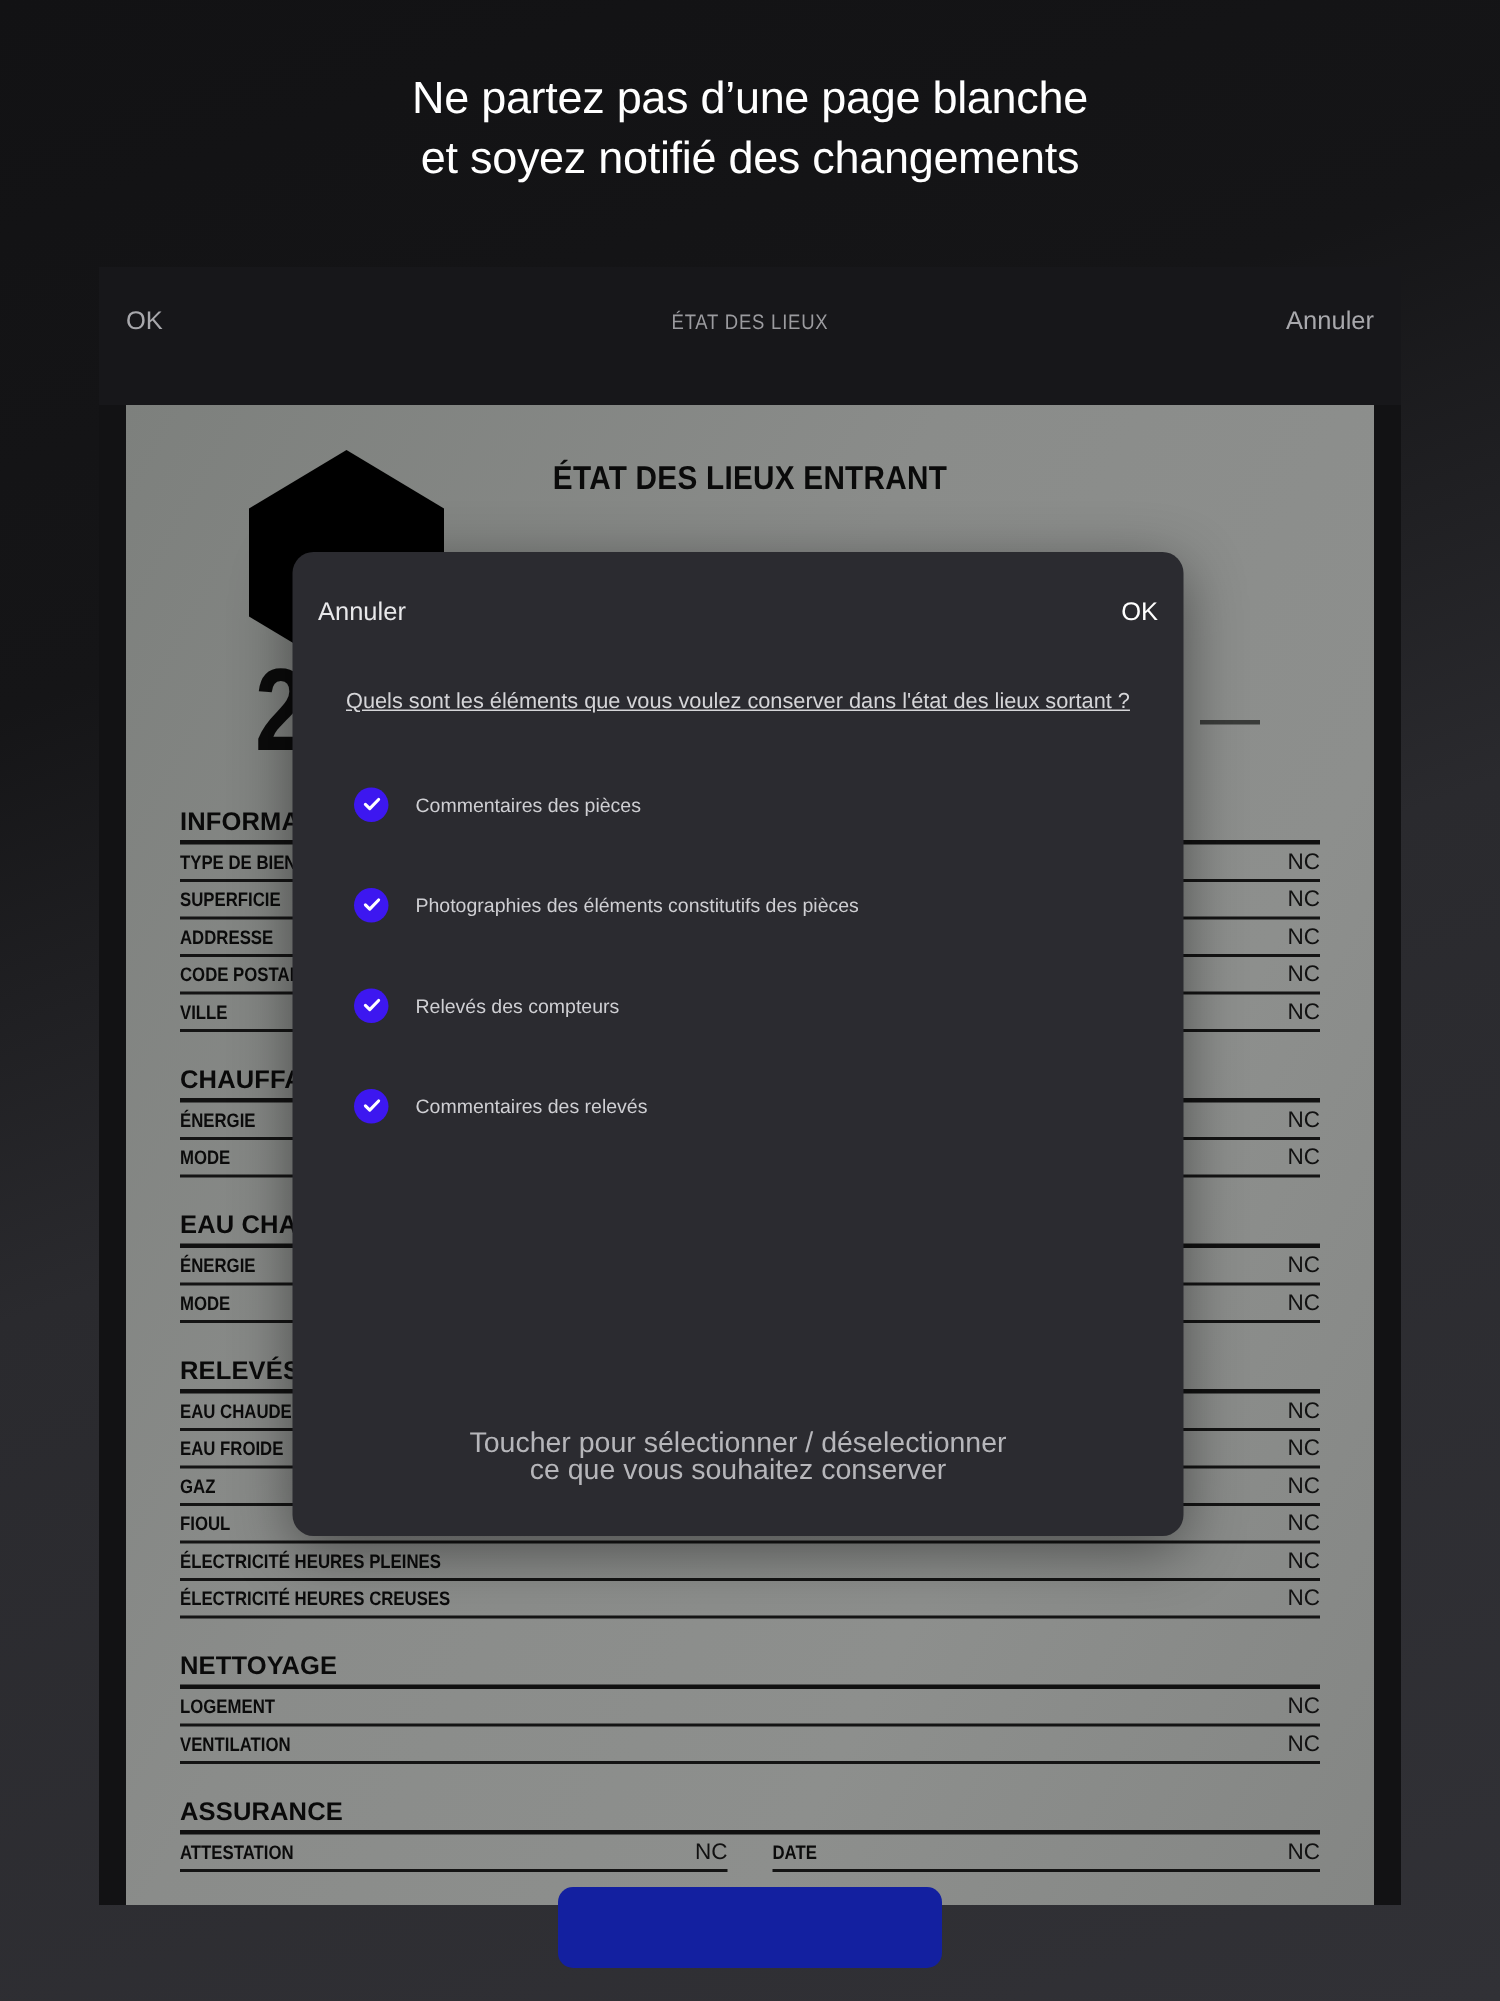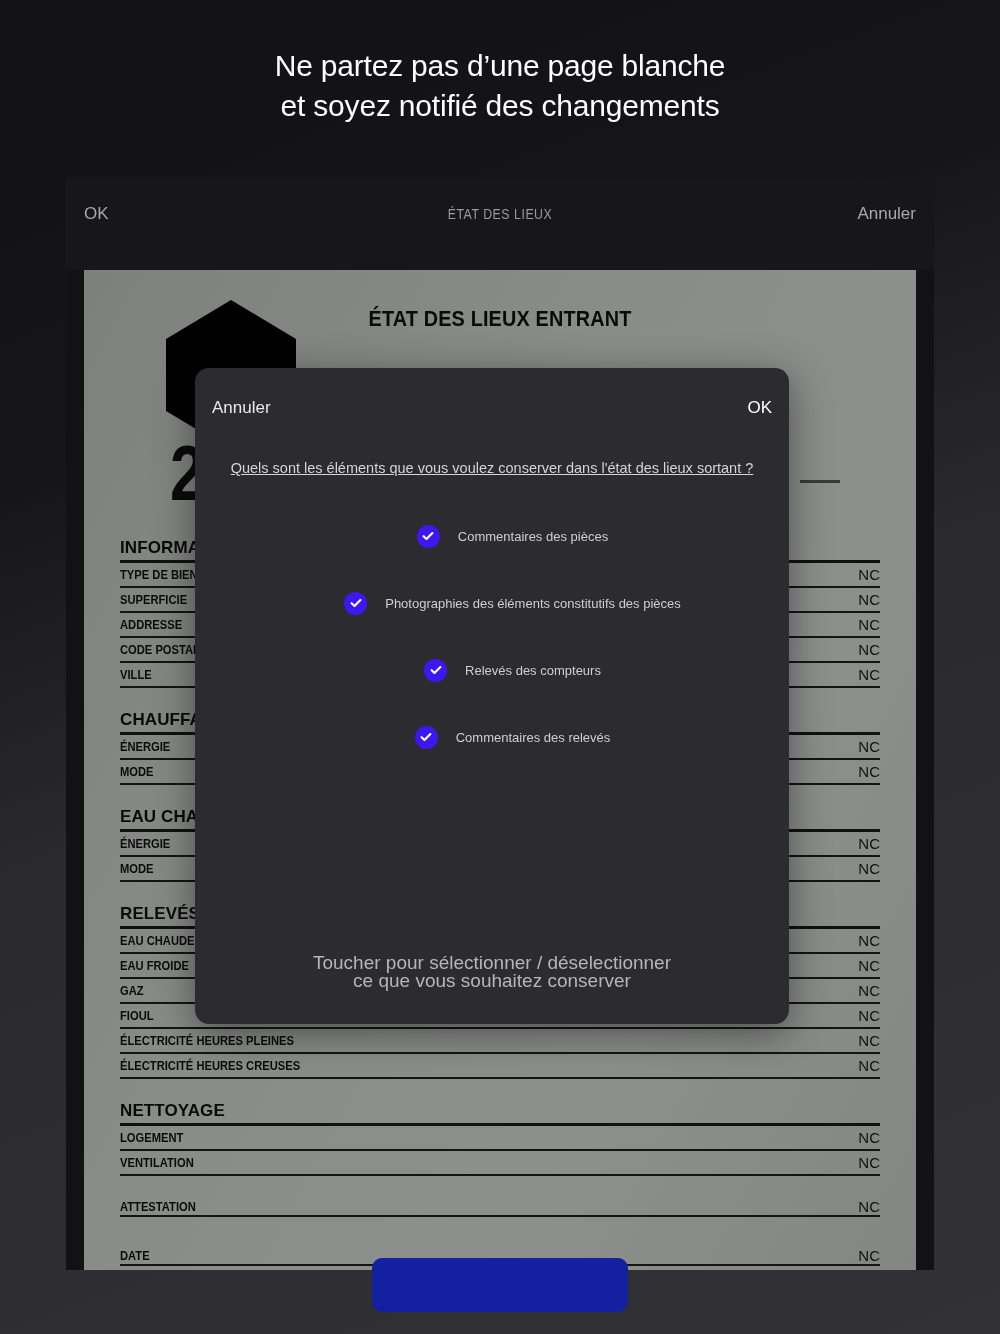--- a/index.html
+++ b/index.html
@@ -172,21 +172,21 @@
     white-space: nowrap;
   }
   .row-val {
     color: #111;
     font-size: 15px;
     font-family: "Liberation Sans", sans-serif;
   }
   .gap { height: 22px; }
 
   
-  .split { display: flex; gap: 30px; flex-direction: column; }
+  .split { display: flex; gap: 30px; }
   .split > div { flex: 1; }
 
   
   .modal {
     position: absolute;
     left: 195px;
     top: 332px;
     width: 594px;
     height: 656px;
     background: #2b2b30;
@@ -220,21 +220,20 @@
   }
   .options {
     margin-top: 48px;
     padding-left: 41px;
   }
   .option {
     display: flex;
     align-items: center;
     height: 24px;
     margin-bottom: 43px;
-    justify-content: center;
   }
   .checkbox {
     width: 23px;
     height: 23px;
     border-radius: 50%;
     background: #3d17f0;
     display: flex;
     align-items: center;
     justify-content: center;
     flex: none;
@@ -375,20 +374,21 @@
           <span class="row-label">LOGEMENT</span>
           <span class="row-val">NC</span>
         </div>
         <div class="row">
           <span class="row-label">VENTILATION</span>
           <span class="row-val">NC</span>
         </div>
 
         <div class="gap"></div>
 
+        <div class="section-head">ASSURANCE</div>
         <div class="split">
           <div class="row">
             <span class="row-label">ATTESTATION</span>
             <span class="row-val">NC</span>
           </div>
           <div class="row">
             <span class="row-label">DATE</span>
             <span class="row-val">NC</span>
           </div>
         </div>

